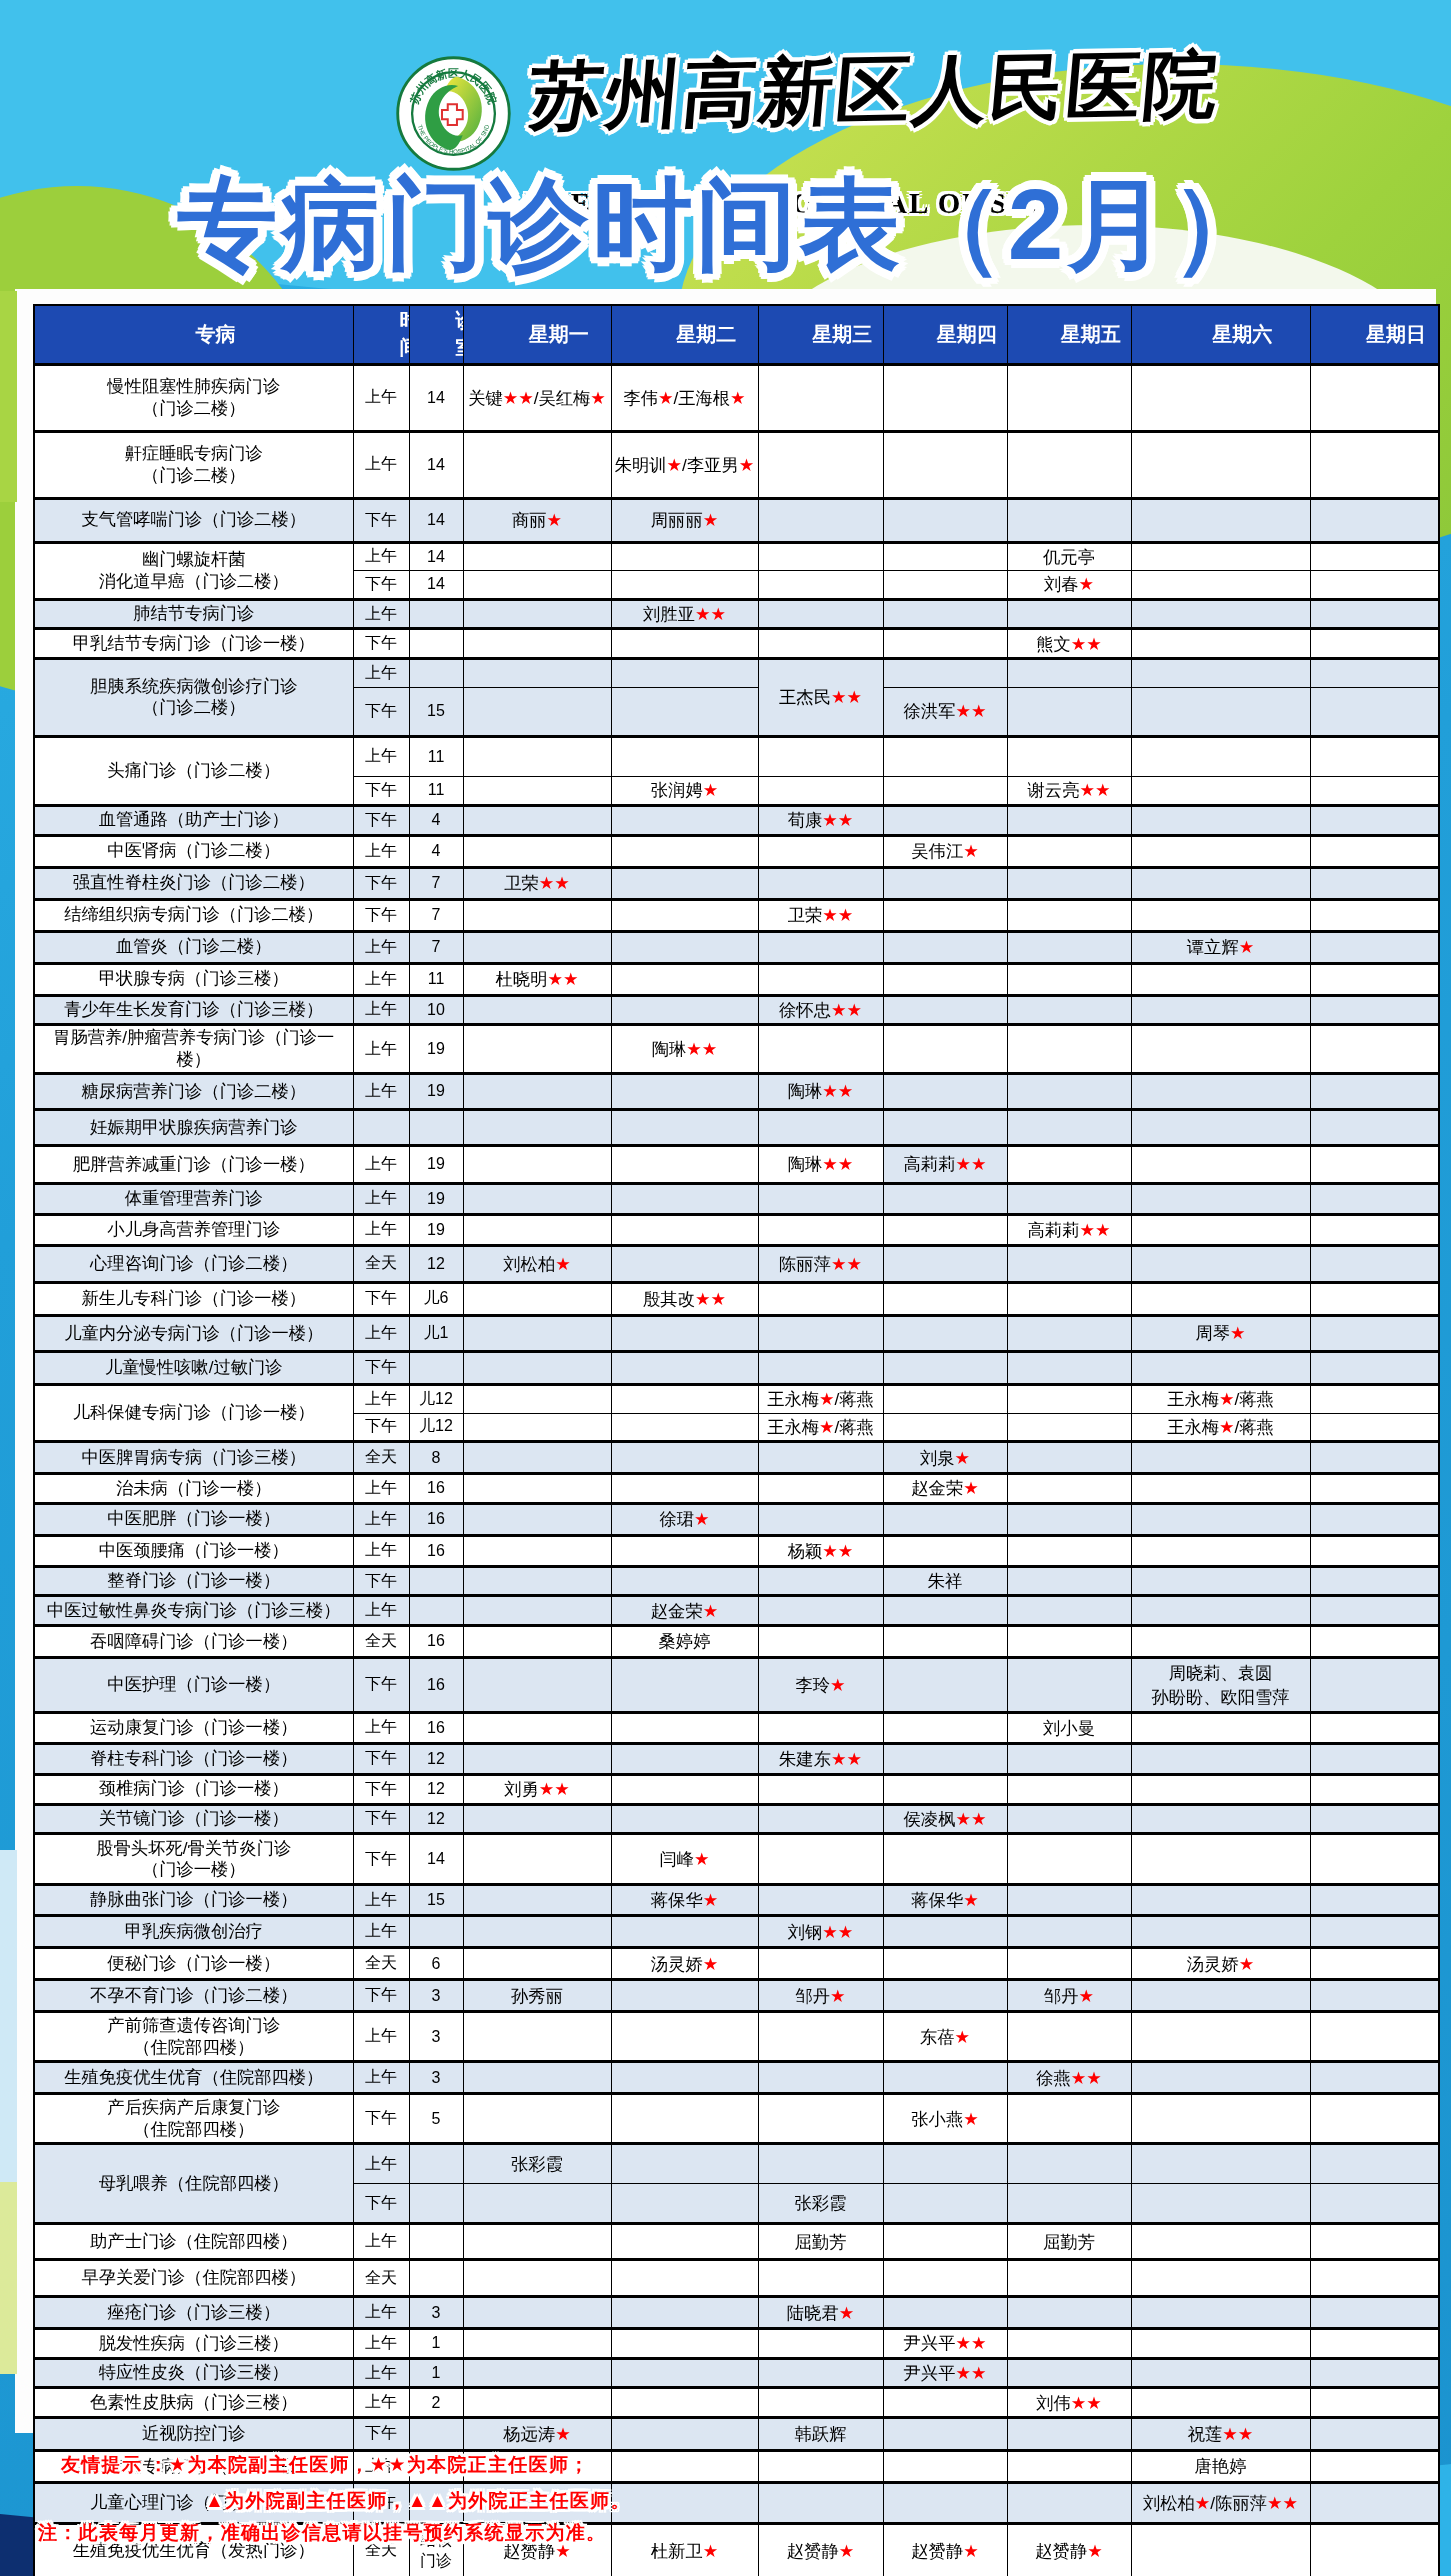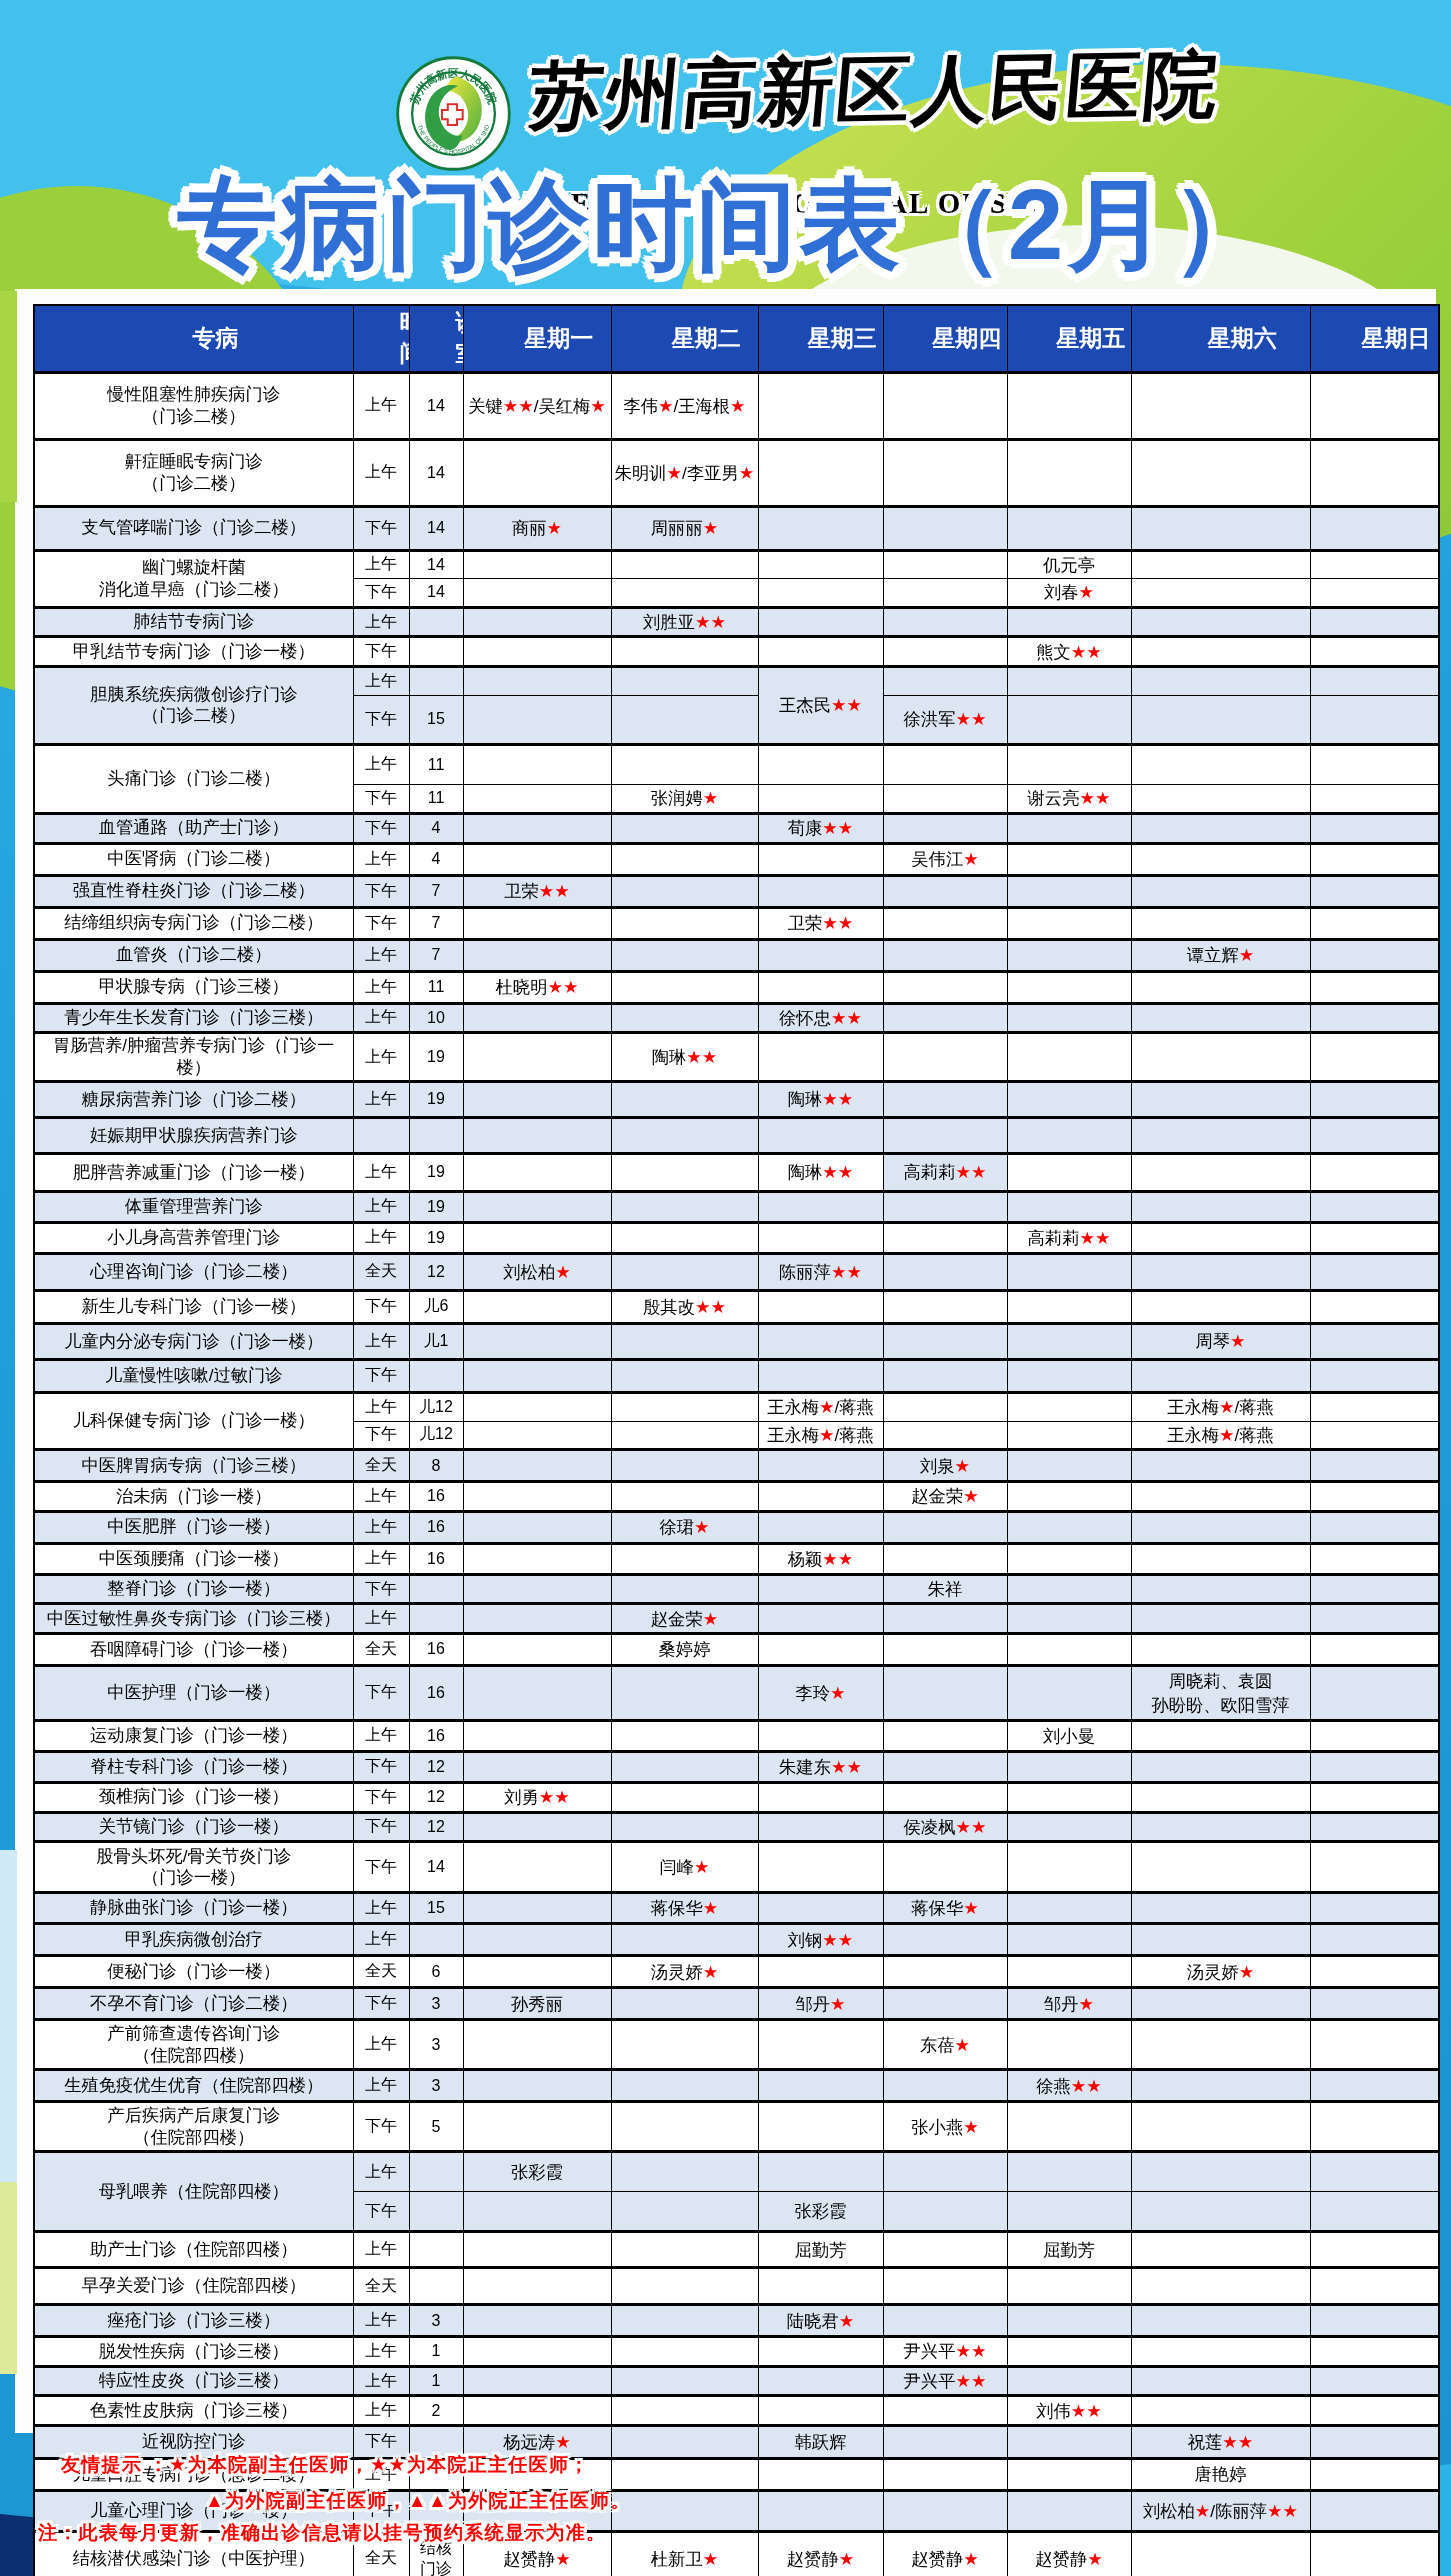--- a/index.html
+++ b/index.html
@@ -53,21 +53,21 @@
     font-size:100px;font-weight:900;color:#2f6fd6;letter-spacing:3.8px;white-space:nowrap;
     text-shadow:-6.4px -6.4px 0 #fff,6.4px -6.4px 0 #fff,-6.4px 6.4px 0 #fff,6.4px 6.4px 0 #fff,
       0 -9px 0 #fff,0 9px 0 #fff,-9px 0 0 #fff,9px 0 0 #fff,
       -7.7px 3.8px 0 #fff,7.7px 3.8px 0 #fff,-7.7px -3.8px 0 #fff,7.7px -3.8px 0 #fff;
   }
   
   .tbl-wrap{left:33px;top:304px;width:1405px;}
   table{border-collapse:collapse;table-layout:fixed;width:1405px;border:2.6px solid #000;}
   th,td{border:1.3px solid #000;text-align:center;vertical-align:middle;padding:1.3px 2.6px;
     font-size:17.3px;color:#000;overflow:hidden;}
-  thead th{background:#1d4ab2;color:#fff;font-size:23px;font-weight:bold;height:32px;padding-left:46px;}
+  thead th{background:#1d4ab2;color:#fff;font-size:20px;font-weight:bold;height:32px;padding-left:46px;}
   tr.shade-blue td{background:#dce6f2;}
   tr.shade-white td{background:#ffffff;}
   td.c-blue{background:#dce6f2 !important;}
   tr.g0 td{border-top:3.2px solid #000;}
   td.name-cell{font-size:17.3px;line-height:1.25;}
   td.time-cell,td.room-cell{font-size:16px;}
   .star{color:#ff0000;}
   
   .note{
     font-size:19px;font-weight:bold;color:#ff0000;letter-spacing:1.3px;white-space:nowrap;
@@ -871,21 +871,21 @@
           <td class="room-cell"></td>
           <td></td>
           <td></td>
           <td></td>
           <td></td>
           <td></td>
           <td>刘松柏<span class="star">★</span>/陈丽萍<span class="star">★</span><span class="star">★</span></td>
           <td></td>
         </tr>
         <tr class="shade-white g0" style="height: 54px;">
-          <td class="name-cell" rowspan="1">结核潜伏感染门诊（中医护理）</td>
+          <td class="name-cell" rowspan="1">生殖免疫优生优育（发热门诊）</td>
           <td class="time-cell">全天</td>
           <td class="room-cell">结核门诊</td>
           <td>赵赟静<span class="star">★</span></td>
           <td>杜新卫<span class="star">★</span></td>
           <td>赵赟静<span class="star">★</span></td>
           <td>赵赟静<span class="star">★</span></td>
           <td>赵赟静<span class="star">★</span></td>
           <td></td>
           <td></td>
         </tr>

